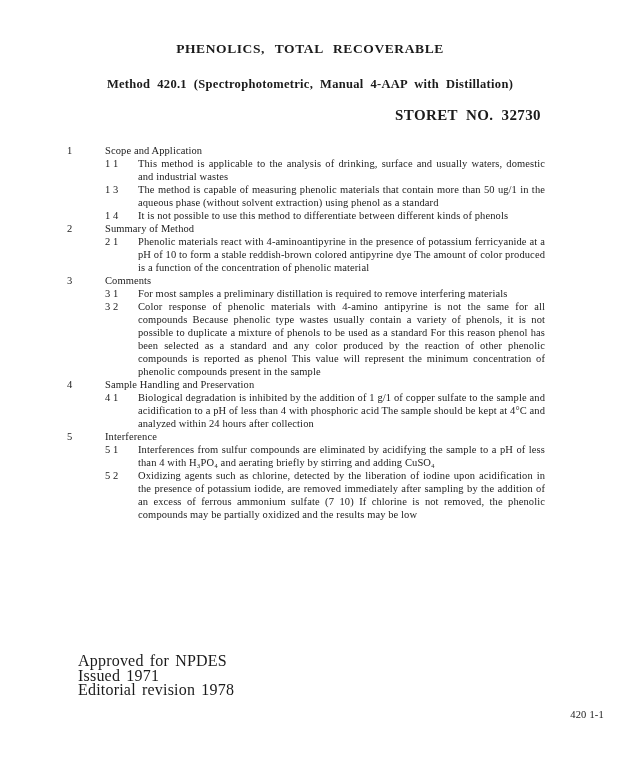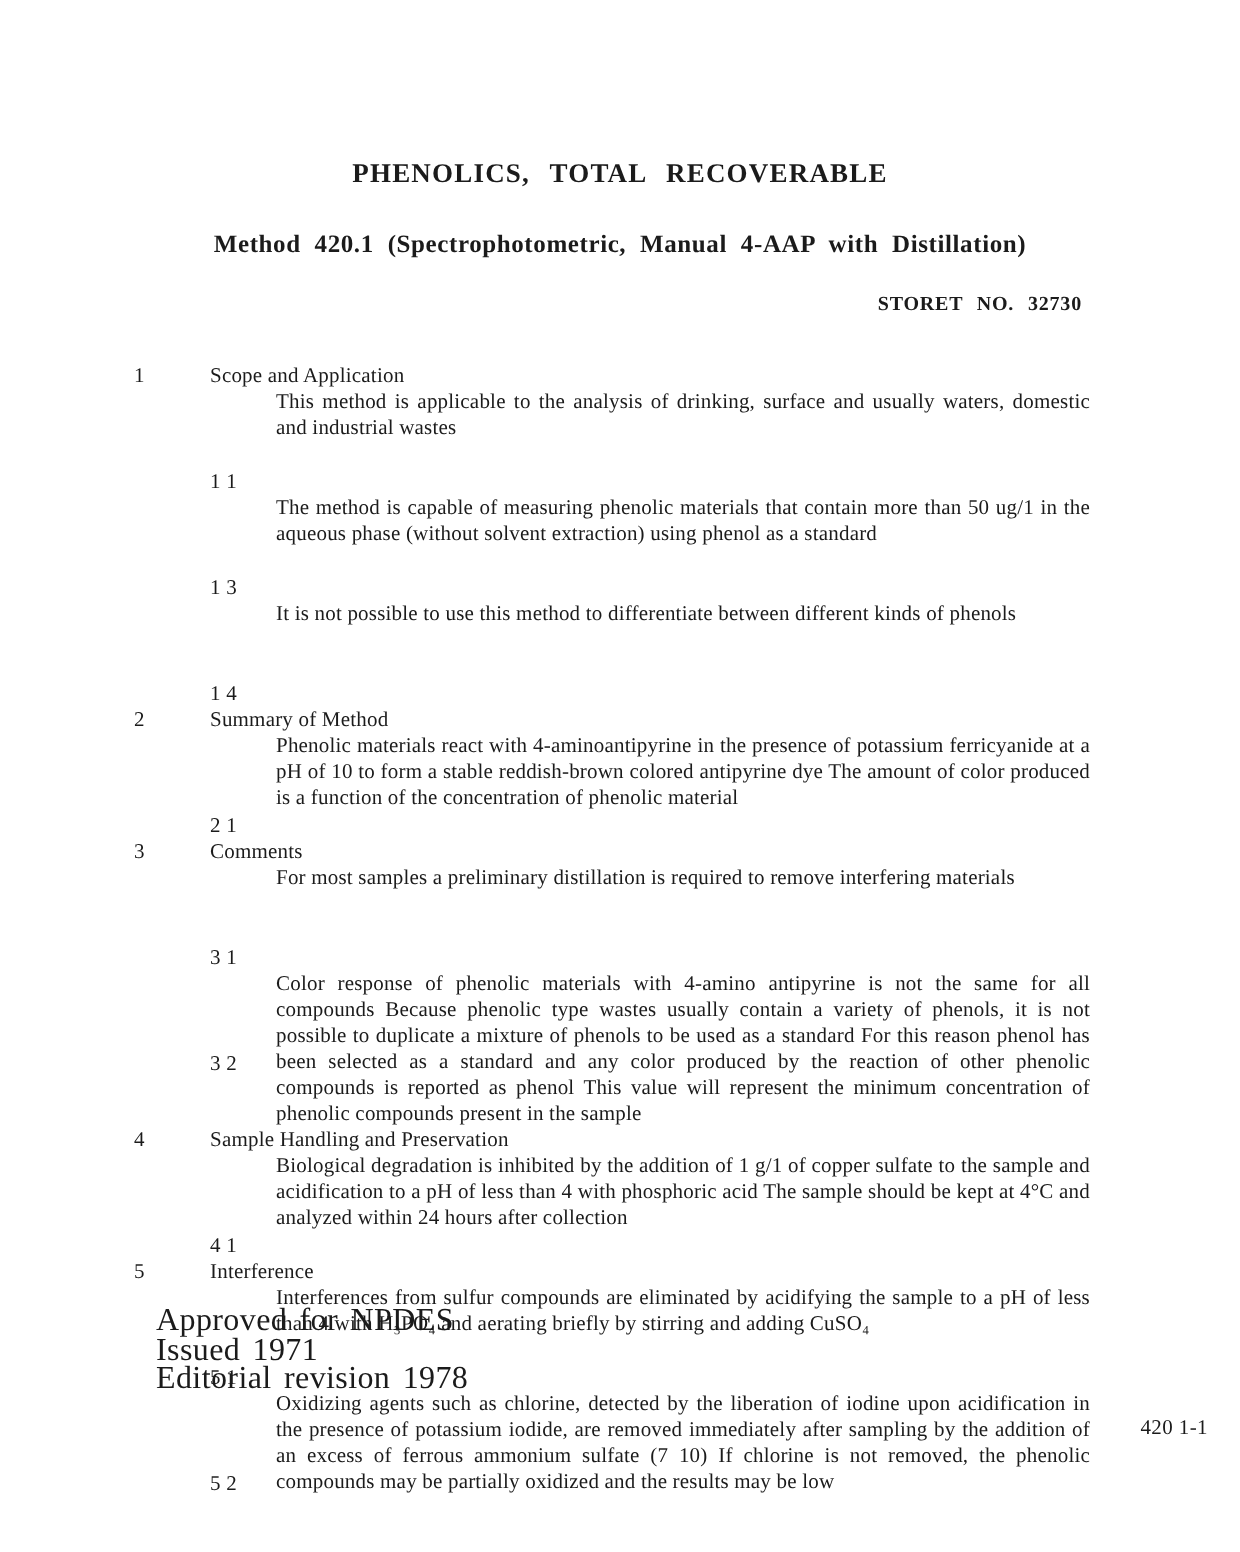--- a/index.html
+++ b/index.html
@@ -9,61 +9,61 @@
     width: 620px;
     height: 776px;
     margin: 0 auto;
     background: #ffffff;
     color: #1b1b1b;
     font-family: "Liberation Serif", "DejaVu Serif", serif;
     box-sizing: border-box;
     overflow: hidden;
   }
   .doc-title {
-    padding-top: 79px;
+    padding-top: 41px;
     text-align: center;
     font-size: 13.5px;
     font-weight: bold;
     letter-spacing: 0.6px;
     word-spacing: 6px;
     line-height: 16px;
   }
   .method-line {
     margin-top: 19px;
     text-align: center;
     font-size: 12.5px;
     font-weight: bold;
     letter-spacing: 0.3px;
     word-spacing: 3.5px;
     line-height: 16px;
   }
   .storet-line {
     margin-top: 15px;
     text-align: right;
     padding-right: 79px;
-    font-size: 10px;
+    font-size: 15px;
     font-weight: bold;
     letter-spacing: 0.4px;
     word-spacing: 4px;
     line-height: 16px;
   }
   .doc-body {
     margin-top: 21px;
     padding-left: 67px;
     padding-right: 75px;
     font-size: 10.5px;
     line-height: 13px;
     letter-spacing: 0.1px;
   }
   .sec-row { display: flex; }
   .sec-num { width: 38px; flex-shrink: 0; }
   .sec-content { flex: 1; min-width: 0; }
   .sec-title { }
   .item-row { display: flex; }
-  .item-num { width: 33px; flex-shrink: 0; margin-top: 40px; }
+  .item-num { width: 33px; flex-shrink: 0; }
   .item-text { flex: 1; min-width: 0; text-align: justify; }
   .footer-block {
     position: absolute;
     left: 78px;
     top: 654px;
     font-size: 16px;
     line-height: 14.5px;
     letter-spacing: 0.2px;
     word-spacing: 2px;
   }

